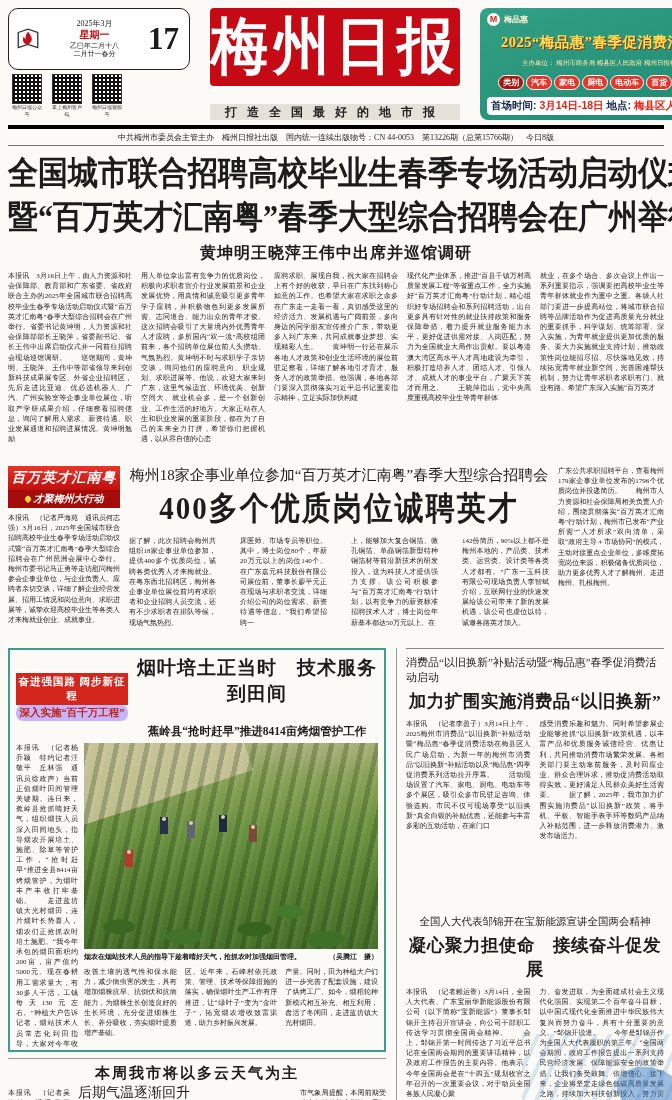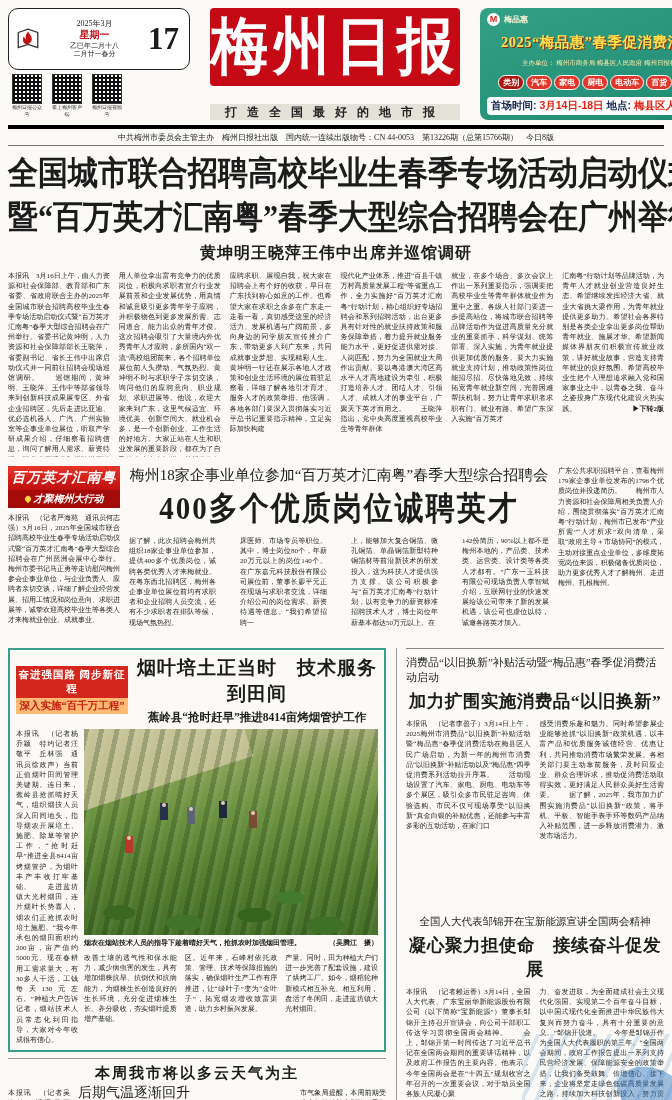--- a/index.html
+++ b/index.html
@@ -71,23 +71,23 @@
   .jobs-cols .col { flex:1; }
   .jobs-right { height:100%; overflow:hidden; }
 
   
   .lower { margin-top:10px; display:grid; grid-template-columns:1fr 268px; gap:10px; }
   .lower-right { border-left:1px solid #999; padding-left:9px; }
 
   .tobacco-box { border:2px solid #3a9d8d; padding:5px 6px; height:404px; overflow:hidden; }
   .tb-head { display:grid; grid-template-columns:112px 1fr; gap:8px; align-items:center; margin-bottom:4px; }
   .badge-sm1 { background:#d5261e; color:#fff; font-size:10.5px; font-weight:900; text-align:center; padding:2px 0; letter-spacing:1px; }
-  .badge-sm2 { color:#c22012; font-size:10.5px; font-weight:900; text-align:center; padding:1px 0; background:#fdba74; }
+  .badge-sm2 { color:#c22012; font-size:10.5px; font-weight:900; text-align:center; padding:1px 0; background:#c4b5fd;border-radius:7px; }
   .tb-headline { font-size:19px; font-weight:900; text-align:center; letter-spacing:1px; }
-  .tb-sub { font-size:11.5px; font-weight:700; text-align:center; margin-top:3px; }
+  .tb-sub { font-size:11.5px; font-weight:700; text-align:center; margin-top:17px; }
   .tb-body { display:flex; gap:6px; }
   .tb-leftcol { width:62px; height:336px; overflow:hidden; }
   .tb-right { flex:1; display:flex; flex-direction:column; }
   .photo { position:relative; height:206px; overflow:hidden;
     background:linear-gradient(180deg,#a8b07a 0%, #8aa258 16%, #6d9342 40%, #567f31 70%, #47702a 100%); }
   .photo::before { content:""; position:absolute; left:-40px; top:-30px; width:200px; height:90px; background:#cfc8a0; transform:rotate(-18deg); opacity:0.8; }
   .photo::after { content:""; position:absolute; inset:0; background:
       repeating-linear-gradient(102deg, rgba(15,40,8,0.22) 0 5px, rgba(255,255,255,0.05) 5px 9px, transparent 9px 15px); }
   .foliage { position:absolute; left:0; right:0; bottom:0; height:60%; background-image:
       radial-gradient(ellipse 26px 12px at 12% 82%, #3a6722 60%, transparent 62%),
@@ -208,24 +208,20 @@
       <div>全国城市联合招聘高校毕业生春季专场活动启动仪式</div>
       <div>暨“百万英才汇南粤”春季大型综合招聘会在广州举行</div>
     </div>
     <div class="lead-sub">黄坤明王晓萍王伟中出席并巡馆调研</div>
     <div class="lead-cols bodytext">
       <div class="col">本报讯　3月16日上午，由人力资源和社会保障部、教育部和广东省委、省政府联合主办的2025年全国城市联合招聘高校毕业生春季专场活动启动仪式暨“百万英才汇南粤”春季大型综合招聘会在广州举行。省委书记黄坤明，人力资源和社会保障部部长王晓萍，省委副书记、省长王伟中出席启动仪式并一同前往招聘会现场巡馆调研。　　巡馆期间，黄坤明、王晓萍、王伟中等部省领导来到创新科技成果展专区、外省企业招聘区，先后走进比亚迪、优必选机器人、广汽、广州实验室等企事业单位展位，听取产学研成果介绍，仔细察看招聘信息，询问了解用人需求、薪资待遇、职业发展通道和招聘进展情况。黄坤明勉励</div>
       <div class="col">用人单位拿出富有竞争力的优质岗位，积极向求职者宣介行业发展前景和企业发展优势，用真情和诚意吸引更多青年学子应聘，并积极物色到更多发展所需、志同道合、能力出众的青年才俊。这次招聘会吸引了大量境内外优秀青年人才应聘，多所国内“双一流”高校组团前来，各个招聘单位展位前人头攒动、气氛热烈。黄坤明不时与求职学子亲切交谈，询问他们的应聘意向、职业规划、求职进展等。他说，欢迎大家来到广东，这里气候适宜、环境优美、创新空间大、就业机会多，是一个创新创业、工作生活的好地方。大家正站在人生和职业发展的重要阶段，都在为了自己的未来全力打拼，希望你们把握机遇，以从容自信的心态</div>
       <div class="col">应聘求职、展现自我，祝大家在招聘会上有个好的收获，早日在广东找到称心如意的工作。也希望大家在求职之余多在广东走一走看一看，真切感受这里的经济活力、发展机遇与广阔前景，多向身边的同学朋友宣传推介广东，带动更多人到广东来，共同成就事业梦想、实现精彩人生。　　黄坤明一行还在展示各地人才政策和创业生活环境的展位前驻足察看，详细了解各地引才育才、服务人才的政策举措。他强调，各地各部门要深入贯彻落实习近平总书记重要指示精神，立足实际加快构建</div>
       <div class="col">现代化产业体系，推进“百县千镇万村高质量发展工程”等省重点工作，全力实施好“百万英才汇南粤”行动计划，精心组织好专场招聘会和系列招聘活动，出台更多具有针对性的就业扶持政策和服务保障举措，着力提升就业服务能力水平，更好促进供需对接、人岗匹配，努力为全国就业大局作出贡献。要以粤港澳大湾区高水平人才高地建设为牵引，积极打造培养人才、团结人才、引领人才、成就人才的事业平台，广聚天下英才而用之。　　王晓萍指出，党中央高度重视高校毕业生等青年群体</div>
       <div class="col">就业，在多个场合、多次会议上作出一系列重要指示，强调要把高校毕业生等青年群体就业作为重中之重。各级人社部门要进一步提高站位，将城市联合招聘等品牌活动作为促进高质量充分就业的重要抓手，科学谋划、统筹部署、深入实施，为青年就业提供更加优质的服务。要大力实施就业支持计划，推动政策性岗位能招尽招、尽快落地见效，持续拓宽青年就业新空间，完善困难帮扶机制，努力让青年求职者求职有门、就业有路。希望广东深入实施“百万英才</div>
-      <div class="col">
-        <span>汇南粤”行动计划等品牌活动，为青年人才就业创业营造良好生态。希望继续发挥经济大省、就业大省挑大梁作用，为青年就业提供更多助力。希望社会各界特别是各类企业拿出更多岗位帮助青年就业、施展才华。希望新闻媒体界朋友们积极宣传就业政策，讲好就业故事，营造支持青年就业的良好氛围。希望高校毕业生把个人理想追求融入党和国家事业之中，以青春之我、奋斗之姿投身广东现代化建设火热实践。</span>
-        <span class="cont">▶下转2版</span>
-      </div>
     </div>
   </section>
 
   <section class="jobs">
     <div class="jobs-left">
       <div class="badge-red">百万英才汇南粤</div>
       <div class="badge-red2">
         <span class="pin"></span>
         <span>才聚梅州大行动</span>
       </div>

